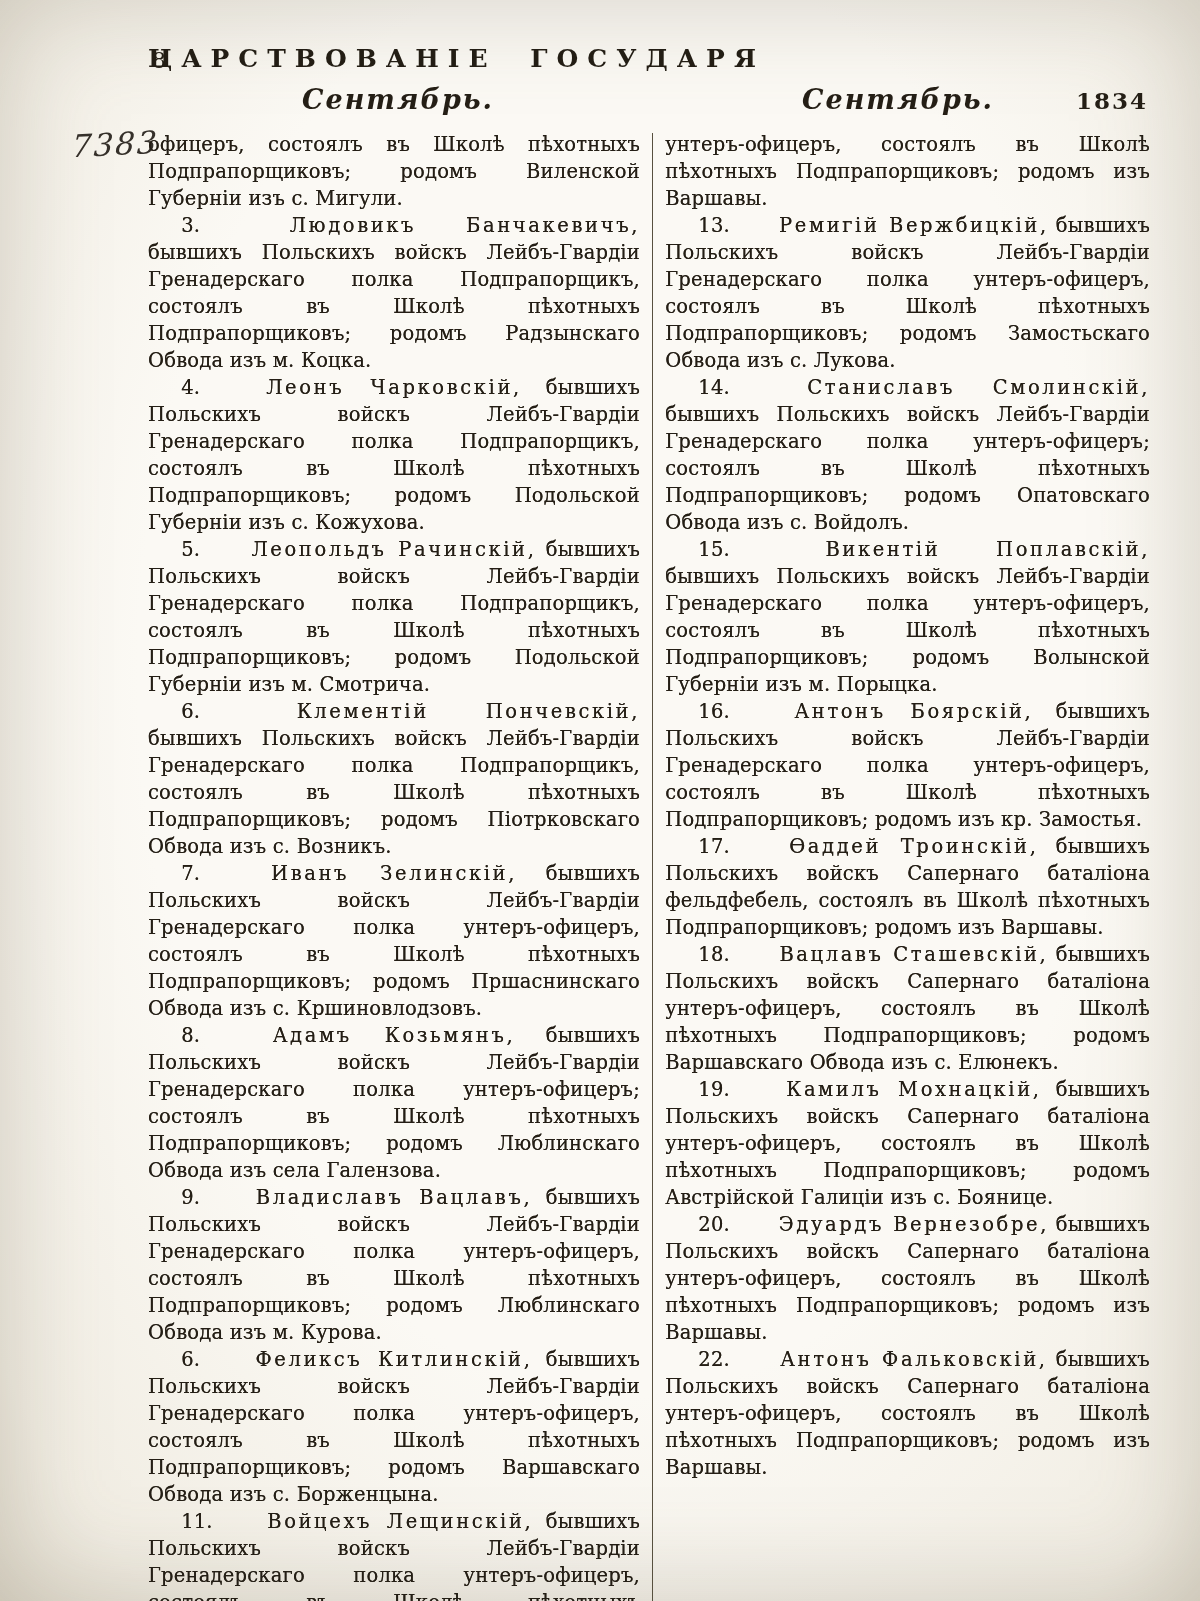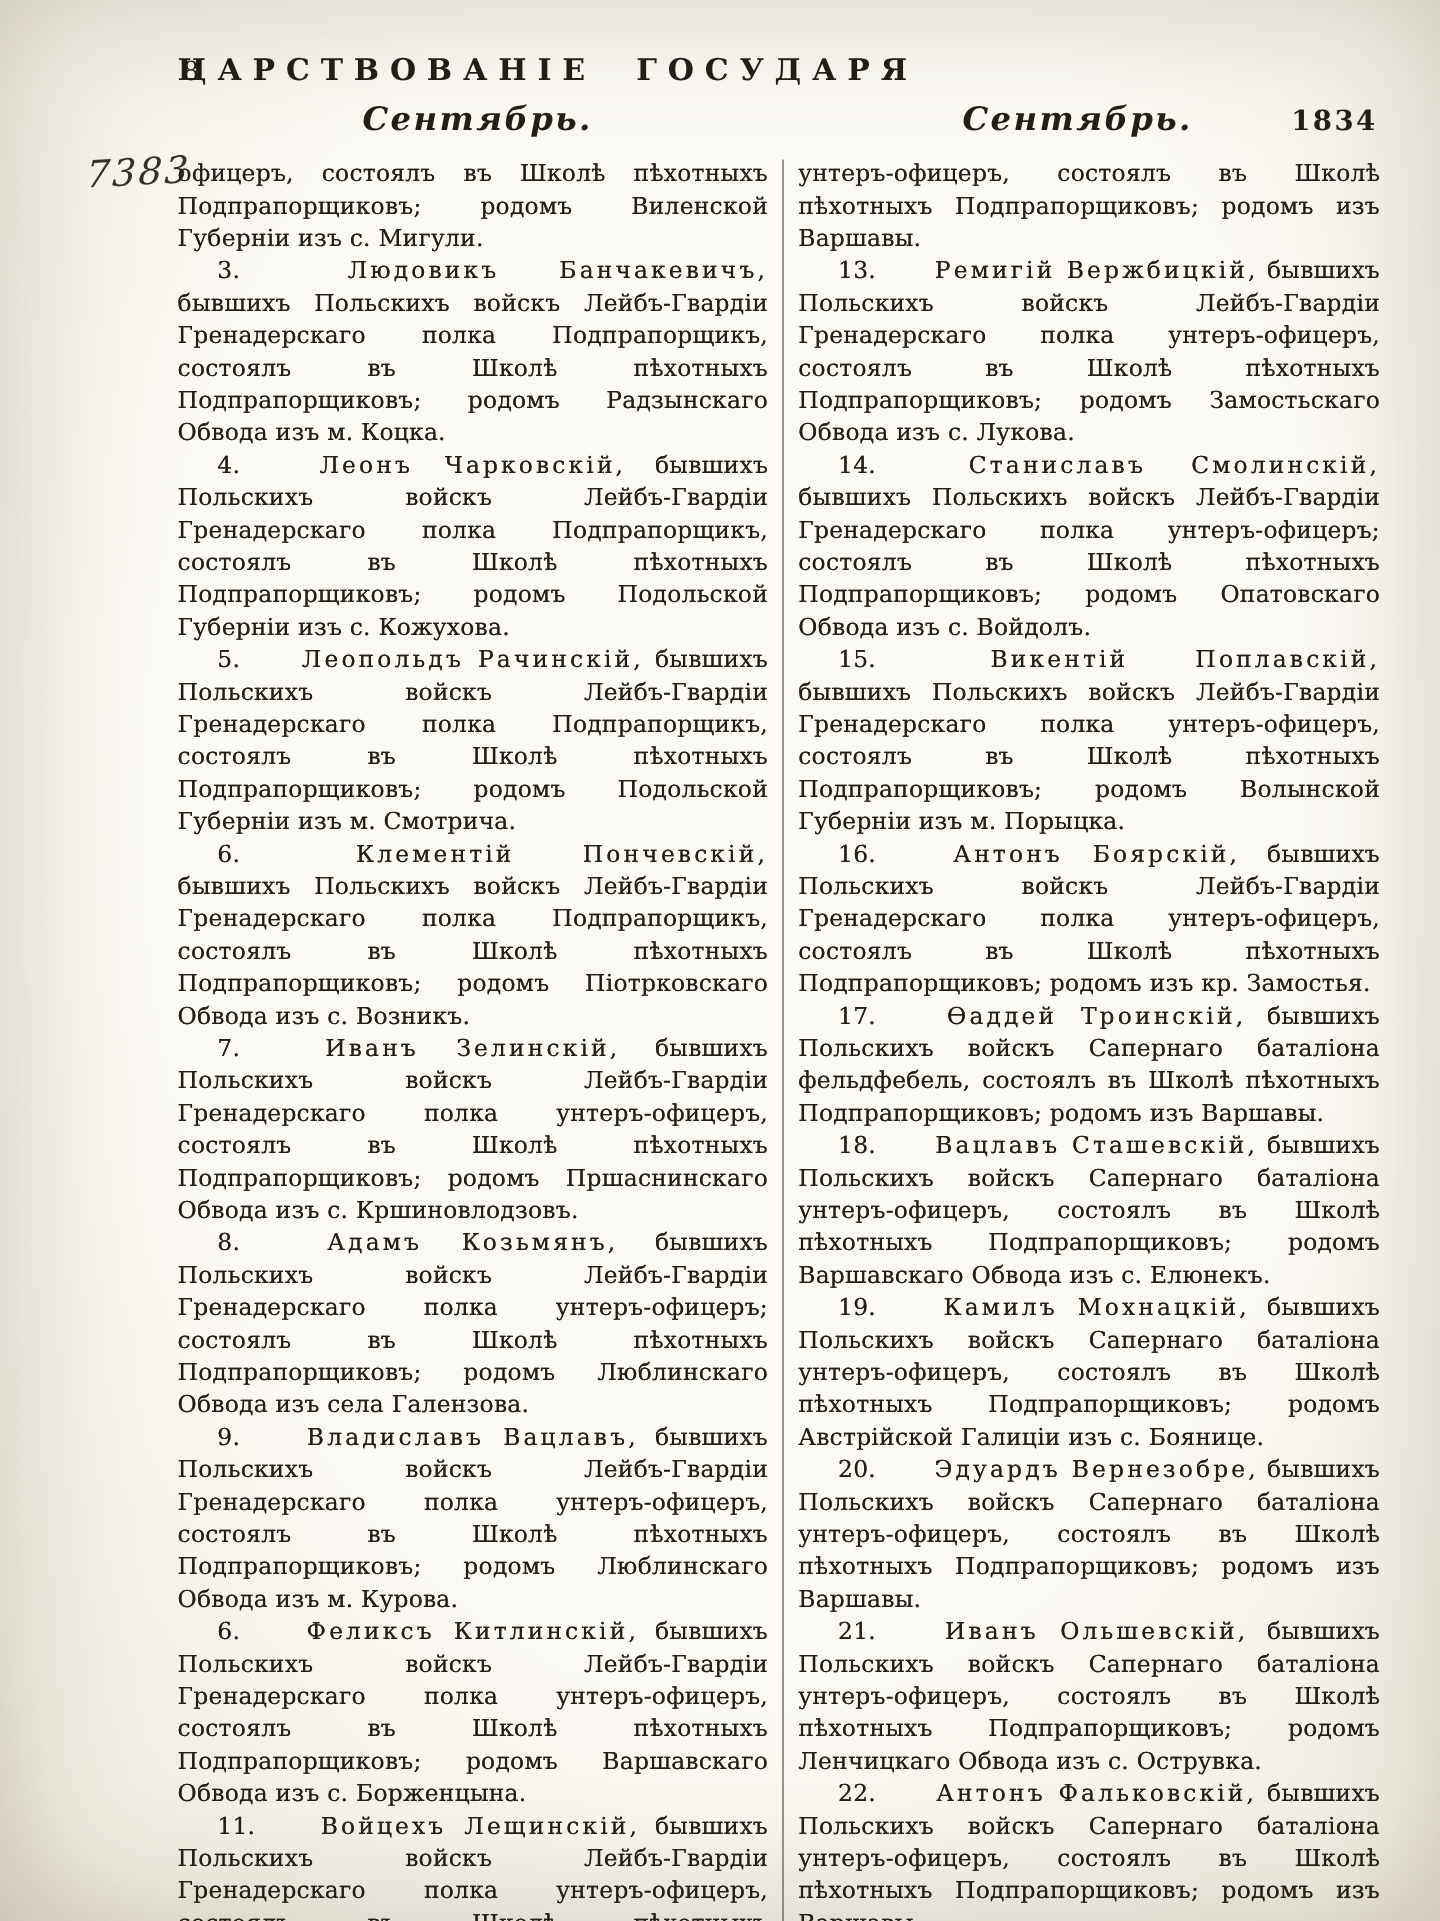--- a/index.html
+++ b/index.html
@@ -108,18 +108,17 @@
     <div class="col right">
         <p class="para cont">унтеръ-офицеръ, состоялъ въ Школѣ пѣхотныхъ Подпрапорщиковъ; родомъ изъ Варшавы.</p>
         <p class="para entry"><span class="num">13. </span><span class="name">Ремигій Вержбицкій,</span> бывшихъ Польскихъ войскъ Лейбъ-Гвардіи Гренадерскаго полка унтеръ-офицеръ, состоялъ въ Школѣ пѣхотныхъ Подпрапорщиковъ; родомъ Замостьскаго Обвода изъ с. Лукова.</p>
         <p class="para entry"><span class="num">14. </span><span class="name">Станиславъ Смолинскій,</span> бывшихъ Польскихъ войскъ Лейбъ-Гвардіи Гренадерскаго полка унтеръ-офицеръ; состоялъ въ Школѣ пѣхотныхъ Подпрапорщиковъ; родомъ Опатовскаго Обвода изъ с. Войдолъ.</p>
         <p class="para entry"><span class="num">15. </span><span class="name">Викентій Поплавскій,</span> бывшихъ Польскихъ войскъ Лейбъ-Гвардіи Гренадерскаго полка унтеръ-офицеръ, состоялъ въ Школѣ пѣхотныхъ Подпрапорщиковъ; родомъ Волынской Губерніи изъ м. Порыцка.</p>
         <p class="para entry"><span class="num">16. </span><span class="name">Антонъ Боярскій,</span> бывшихъ Польскихъ войскъ Лейбъ-Гвардіи Гренадерскаго полка унтеръ-офицеръ, состоялъ въ Школѣ пѣхотныхъ Подпрапорщиковъ; родомъ изъ кр. Замостья.</p>
         <p class="para entry"><span class="num">17. </span><span class="name">Ѳаддей Троинскій,</span> бывшихъ Польскихъ войскъ Сапернаго баталіона фельдфебель, состоялъ въ Школѣ пѣхотныхъ Подпрапорщиковъ; родомъ изъ Варшавы.</p>
         <p class="para entry"><span class="num">18. </span><span class="name">Вацлавъ Сташевскій,</span> бывшихъ Польскихъ войскъ Сапернаго баталіона унтеръ-офицеръ, состоялъ въ Школѣ пѣхотныхъ Подпрапорщиковъ; родомъ Варшавскаго Обвода изъ с. Елюнекъ.</p>
         <p class="para entry"><span class="num">19. </span><span class="name">Камилъ Мохнацкій,</span> бывшихъ Польскихъ войскъ Сапернаго баталіона унтеръ-офицеръ, состоялъ въ Школѣ пѣхотныхъ Подпрапорщиковъ; родомъ Австрійской Галиціи изъ с. Боянице.</p>
         <p class="para entry"><span class="num">20. </span><span class="name">Эдуардъ Вернезобре,</span> бывшихъ Польскихъ войскъ Сапернаго баталіона унтеръ-офицеръ, состоялъ въ Школѣ пѣхотныхъ Подпрапорщиковъ; родомъ изъ Варшавы.</p>
-        <p class="para entry"><span class="num">21. </span><span class="name">Иванъ Ольшевскій,</span> бывшихъ Польскихъ войскъ Сапернаго баталіона унтеръ-офицеръ, состоялъ въ Школѣ пѣхотныхъ Подпрапорщиковъ; родомъ Ленчицкаго Обвода изъ с. Острувка.</p>
         <p class="para entry"><span class="num">22. </span><span class="name">Антонъ Фальковскій,</span> бывшихъ Польскихъ войскъ Сапернаго баталіона унтеръ-офицеръ, состоялъ въ Школѣ пѣхотныхъ Подпрапорщиковъ; родомъ изъ Варшавы.</p>
       </div>
   </div>
 
 </div>
 
 </body></html>

